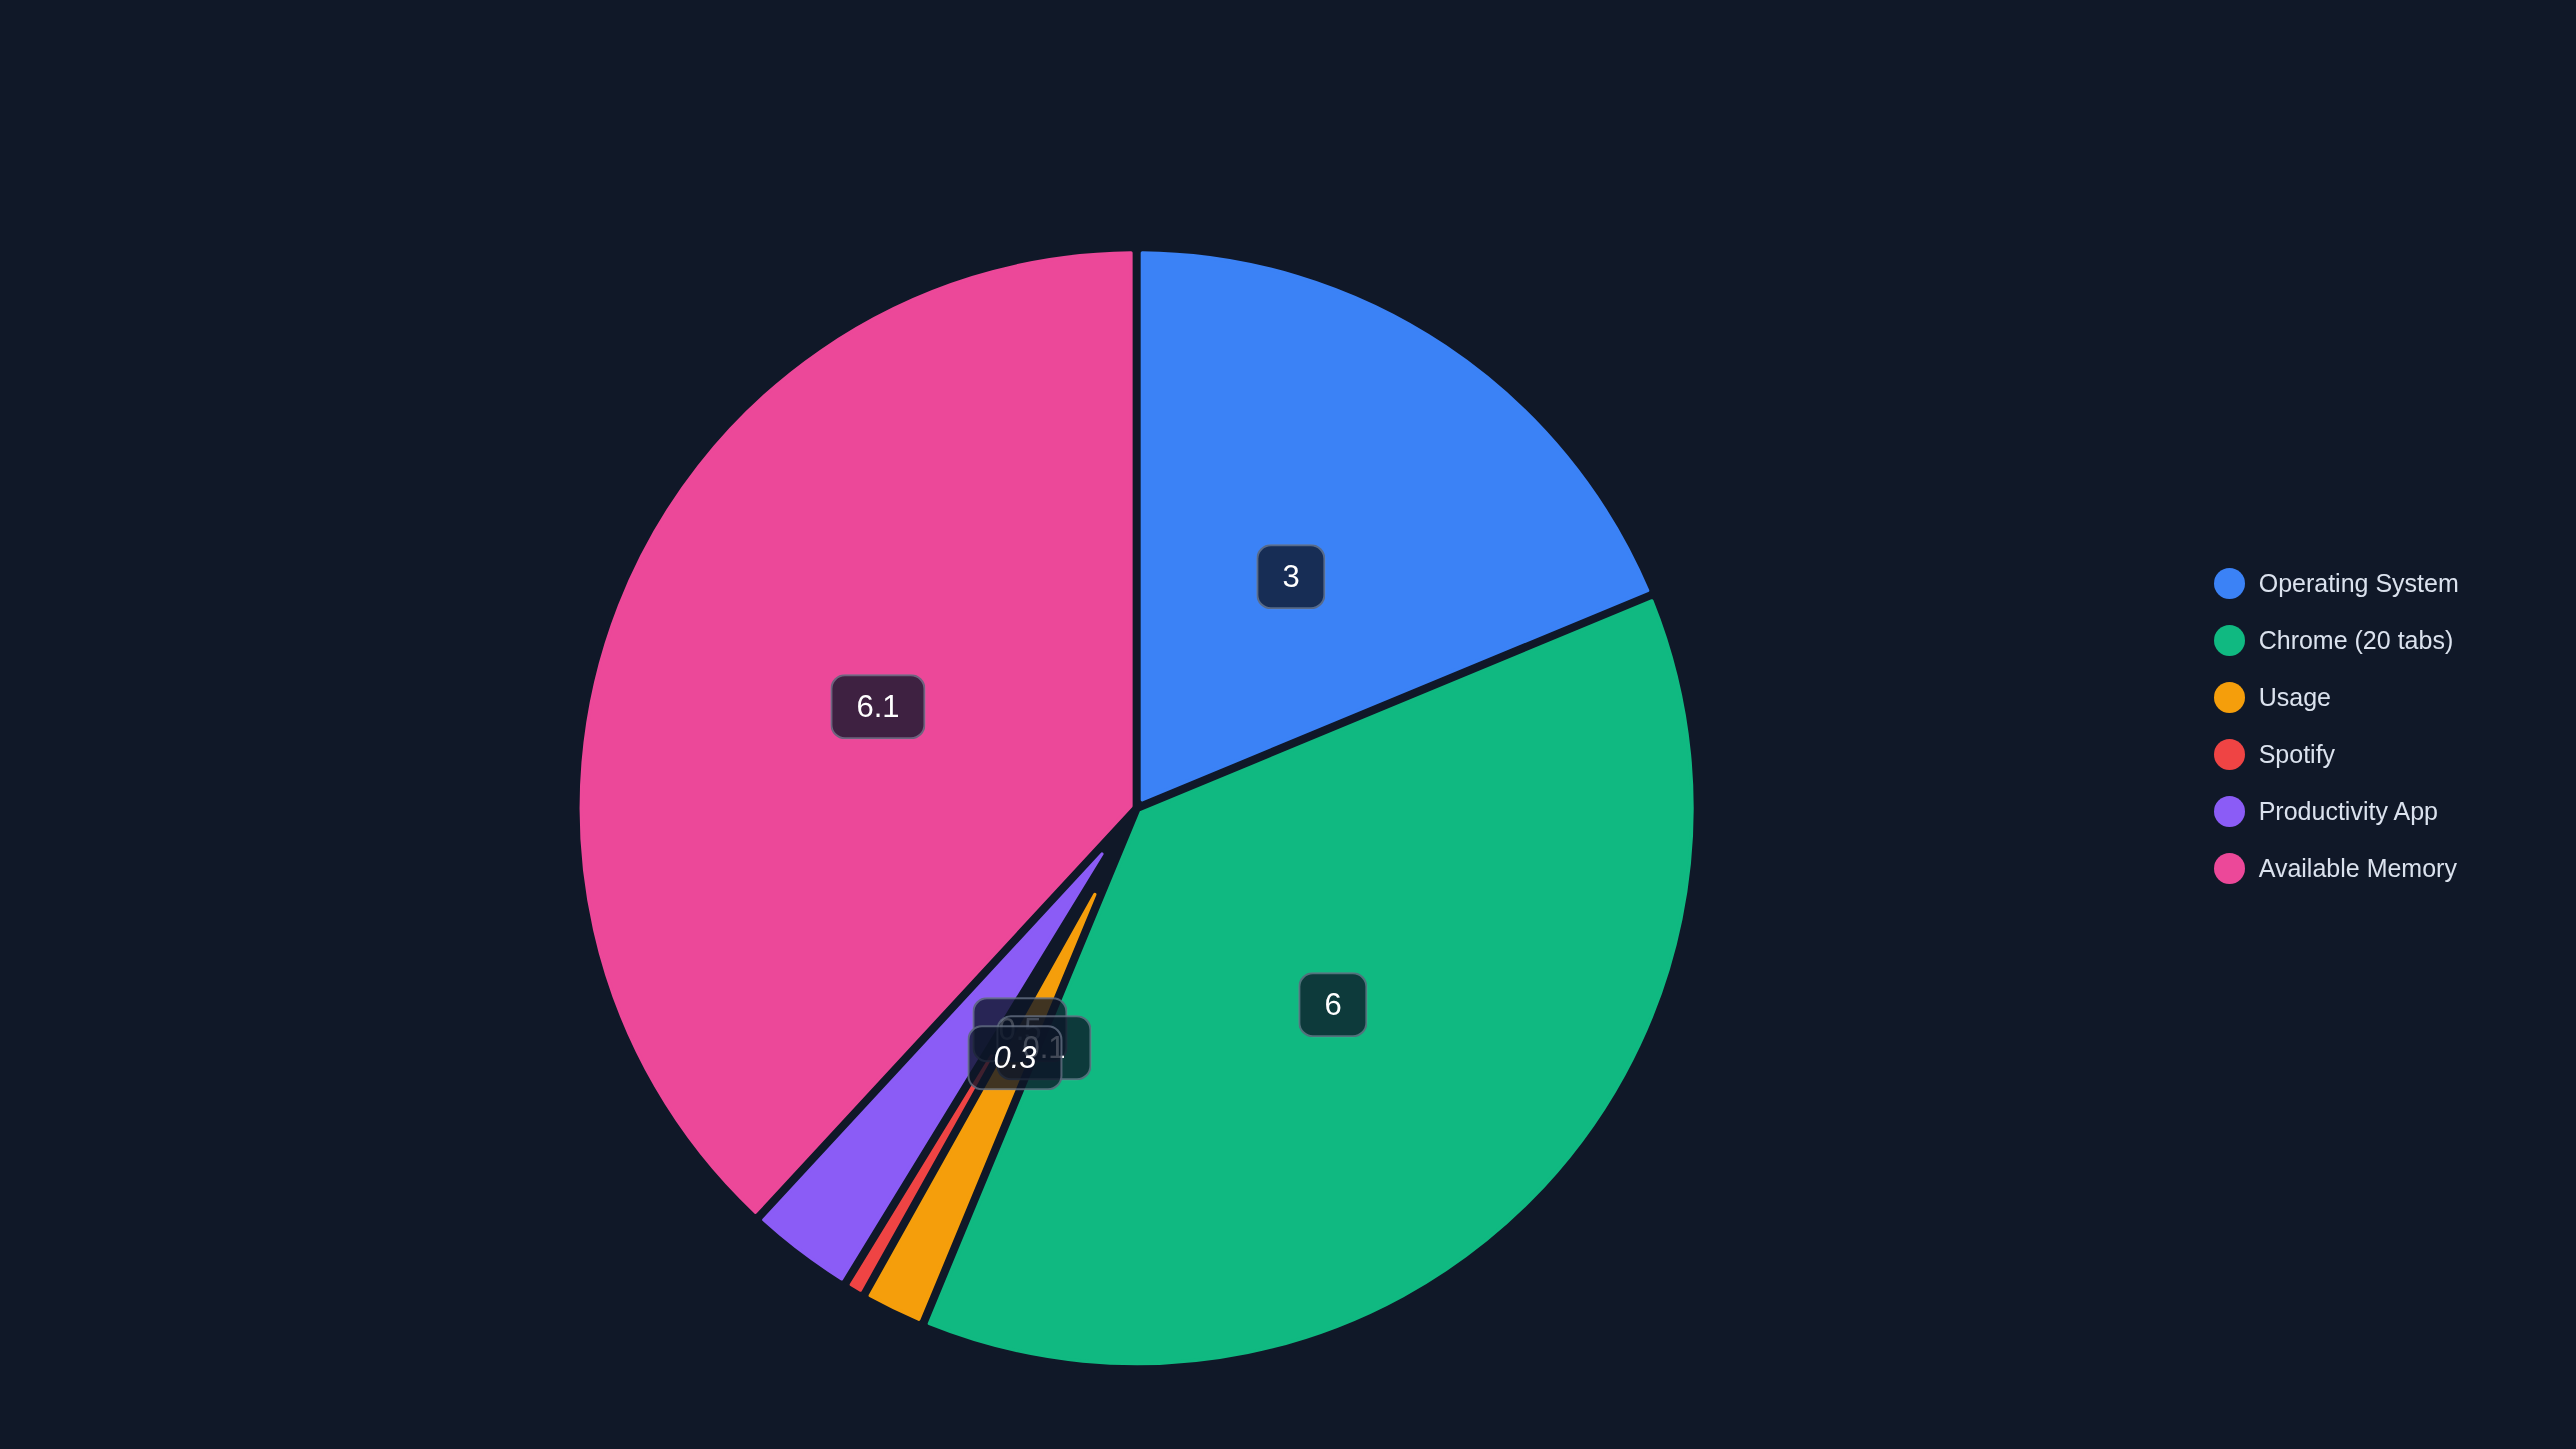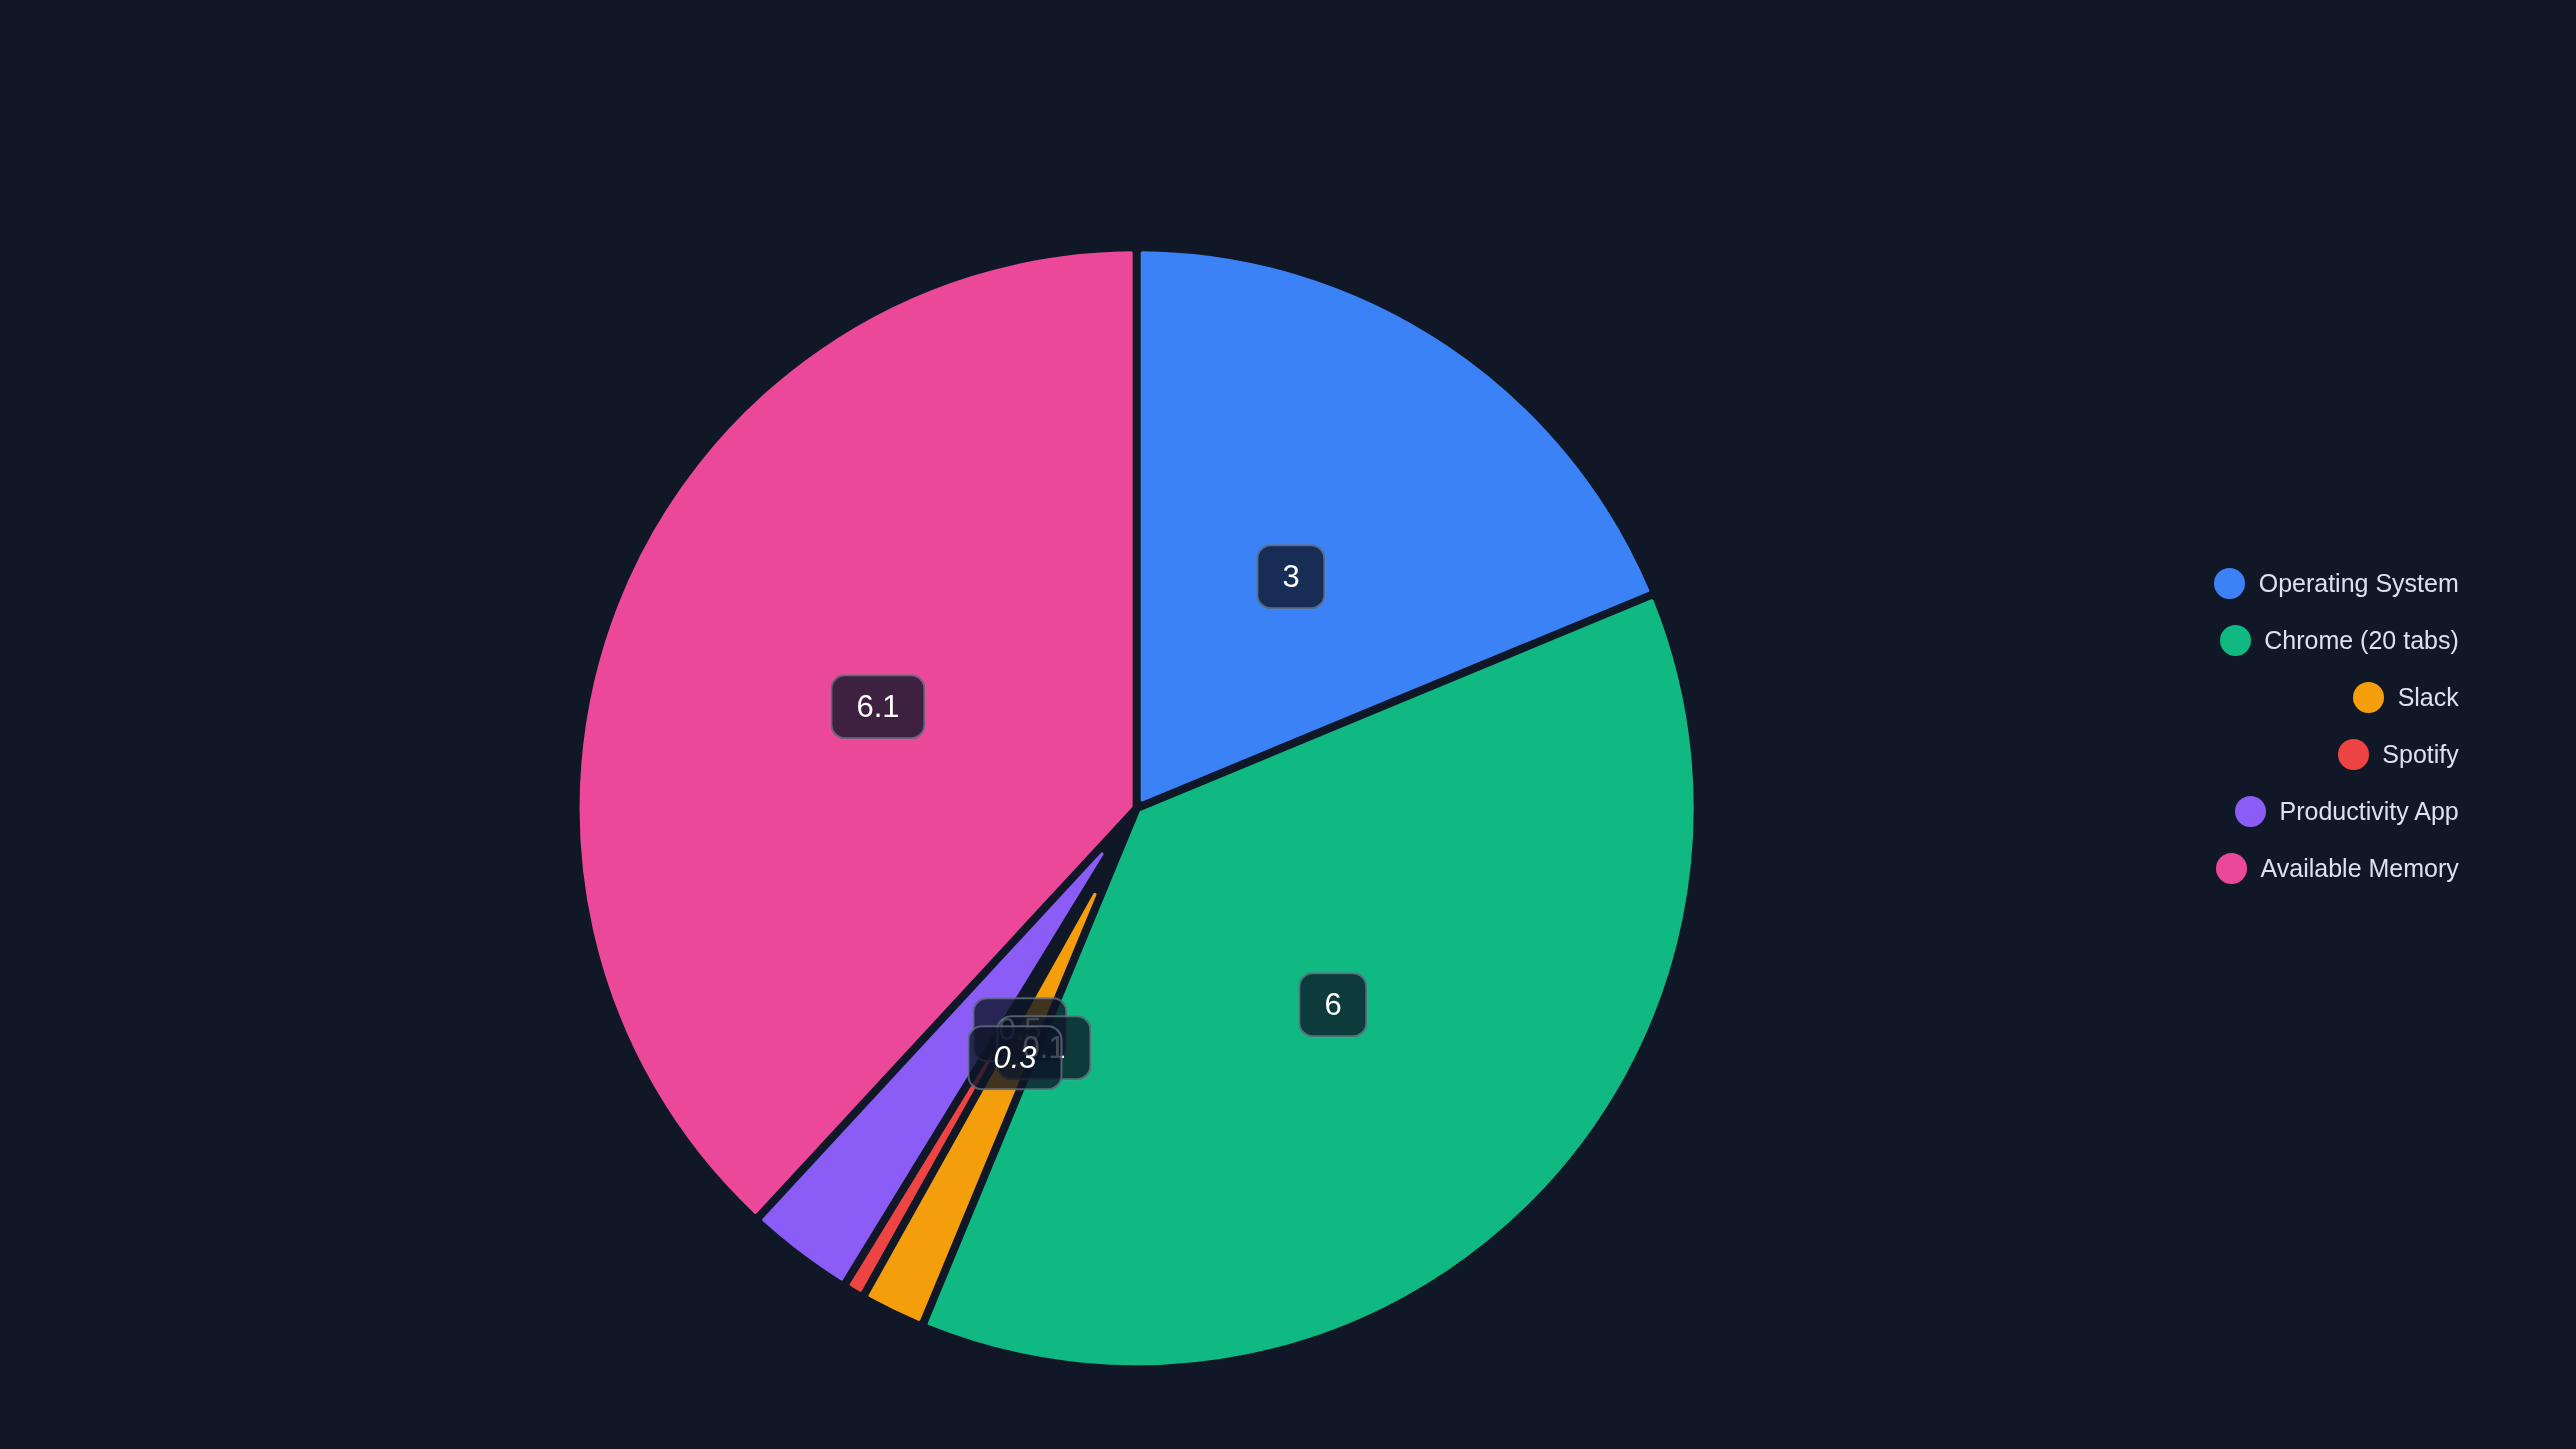--- a/index.html
+++ b/index.html
@@ -15,21 +15,21 @@
   .labels-layer{position:absolute;left:0;top:0;width:100%;height:100%;pointer-events:none;}
   .value-label{
     position:absolute;transform:translate(-50%,-50%);
     background:rgba(13,22,40,0.78);
     border:2.4px solid rgba(166,179,199,0.45);
     border-radius:14.5px;color:#ffffff;
     font-size:31px;line-height:1.1;padding:13.7px 24px;
     white-space:nowrap;
   }
   .legend{position:absolute;left:2214px;top:555px;display:flex;flex-direction:column;}
-  .legend-item{display:flex;align-items:center;height:57px;cursor:pointer;justify-content:flex-end;}
+  .legend-item{display:flex;align-items:center;height:57px;cursor:pointer;}
   .legend-dot{width:31px;height:31px;border-radius:50%;margin-right:13.7px;flex:0 0 auto;}
   .legend-label{font-size:25px;color:#dbe2ee;}
 </style>
 </head>
 <body>
 
 <div class="stage">
 
 
   <svg class="pie-svg" width="2576" height="1449" viewBox="0 0 3200 1800">
@@ -56,21 +56,21 @@
       <span class="legend-label">Operating System</span>
     </div>
 
     <div class="legend-item">
       <span class="legend-dot" style="background: rgb(16, 185, 129);"></span>
       <span class="legend-label">Chrome (20 tabs)</span>
     </div>
 
     <div class="legend-item">
       <span class="legend-dot" style="background: rgb(245, 158, 11);"></span>
-      <span class="legend-label">Slack</span>
+      <span class="legend-label">Usage</span>
     </div>
 
     <div class="legend-item">
       <span class="legend-dot" style="background: rgb(239, 68, 68);"></span>
       <span class="legend-label">Spotify</span>
     </div>
 
     <div class="legend-item">
       <span class="legend-dot" style="background: rgb(139, 92, 246);"></span>
       <span class="legend-label">Productivity App</span>

